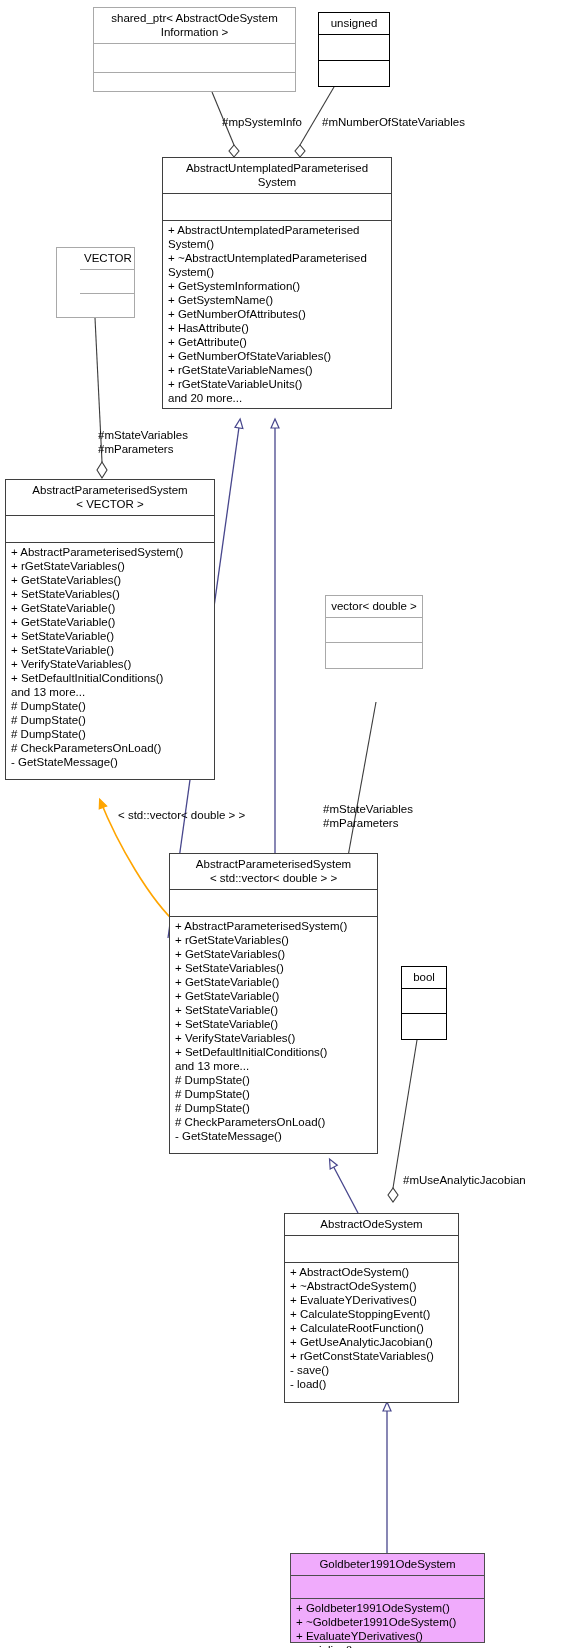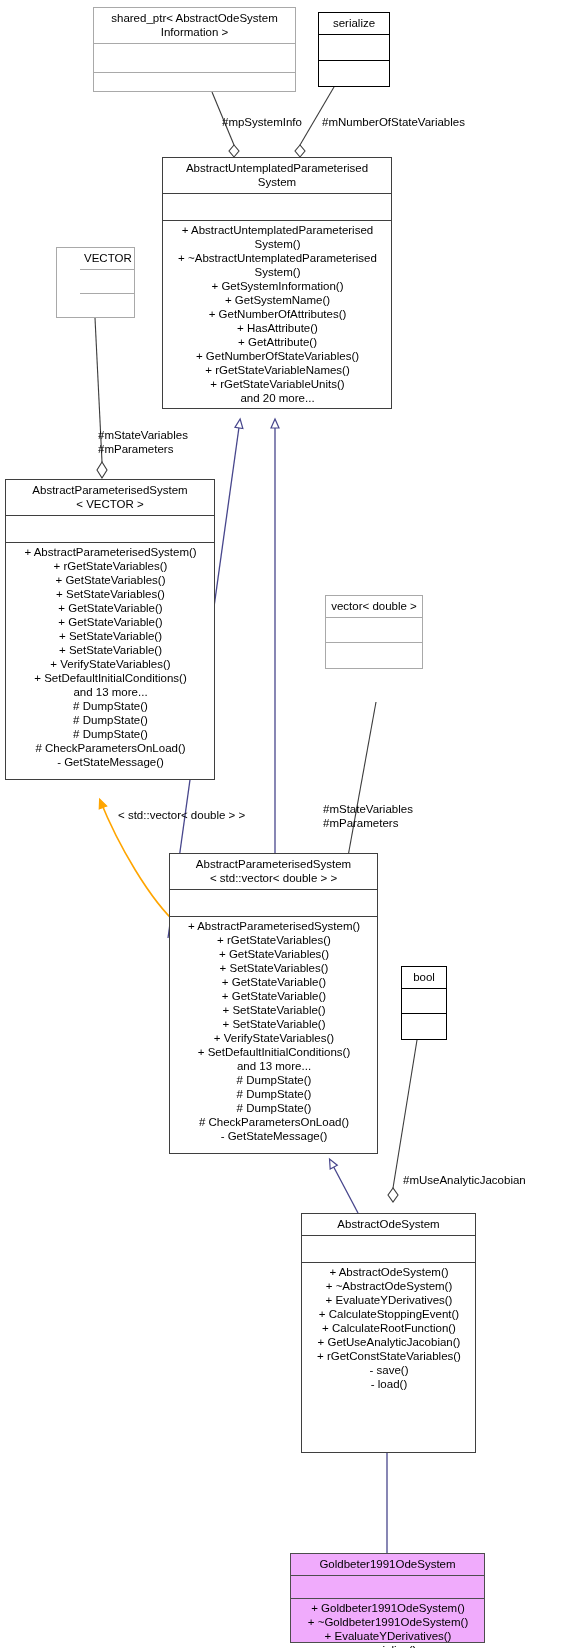--- a/index.html
+++ b/index.html
@@ -46,21 +46,21 @@
   }
   .uml.thin .attrs{border-bottom:1px solid #a9a9a9;}
   .uml.thick .attrs{border-bottom:1px solid #3f3f3f;}
   .uml.highlight .attrs{border-bottom:1px solid #4d4d4d;}
 
   .uml .ops{
     font-size:11.5px;
     line-height:14px;
     padding:2px 4px 3px 5px;
   }
-  .uml .ops div{white-space:nowrap;text-align:center;}
+  .uml .ops div{white-space:nowrap;}
   .uml .ops div.wrap{white-space:normal;}
 
   .edgelabel{
     position:absolute;
     font-size:11.5px;
     line-height:14px;
     color:#000;
     z-index:4;
     white-space:pre-line;
   }
@@ -129,21 +129,21 @@
   </svg>
 
   <div class="uml thin" style="left:93px;top:7px;width:203px;height:85px;">
     <div class="title">shared_ptr&lt; AbstractOdeSystem
 Information &gt;</div>
     <div class="attrs" style="height:26px;"></div>
     <div class="ops" style="height:26px;"></div>
   </div>
 
   <div class="uml" style="left:318px;top:12px;width:72px;height:75px;">
-    <div class="title">serialize</div>
+    <div class="title">unsigned</div>
     <div class="attrs" style="height:23px;"></div>
     <div class="ops" style="height:23px;"></div>
   </div>
 
   <div class="edgelabel lft" style="left:222px;top:115px;">#mpSystemInfo</div>
   <div class="edgelabel lft" style="left:322px;top:115px;">#mNumberOfStateVariables</div>
 
   <div class="uml thick" style="left:162px;top:157px;width:230px;height:252px;">
     <div class="title">AbstractUntemplatedParameterised
 System</div>
@@ -234,21 +234,21 @@
   </div>
 
   <div class="uml" style="left:401px;top:966px;width:46px;height:74px;">
     <div class="title">bool</div>
     <div class="attrs" style="height:22px;"></div>
     <div class="ops" style="height:22px;"></div>
   </div>
 
   <div class="edgelabel lft" style="left:403px;top:1173px;">#mUseAnalyticJacobian</div>
 
-  <div class="uml thick" style="left:301px;top:1213px;width:175px;height:240px;">
+  <div class="uml thick" style="left:284px;top:1213px;width:175px;height:190px;">
     <div class="title">AbstractOdeSystem</div>
     <div class="attrs" style="height:24px;"></div>
     <div class="ops">
       <div>+ AbstractOdeSystem()</div>
       <div>+ ~AbstractOdeSystem()</div>
       <div>+ EvaluateYDerivatives()</div>
       <div>+ CalculateStoppingEvent()</div>
       <div>+ CalculateRootFunction()</div>
       <div>+ GetUseAnalyticJacobian()</div>
       <div>+ rGetConstStateVariables()</div>

